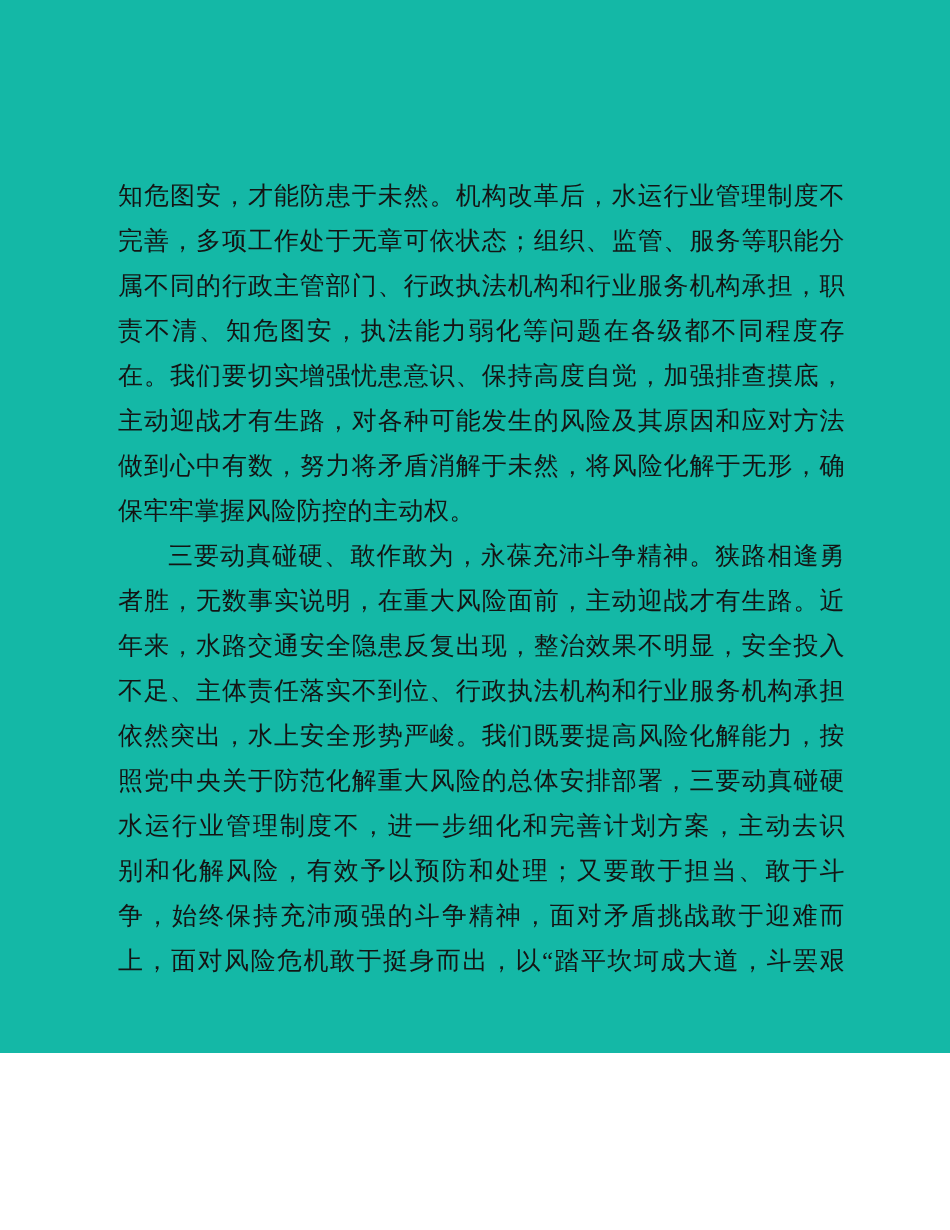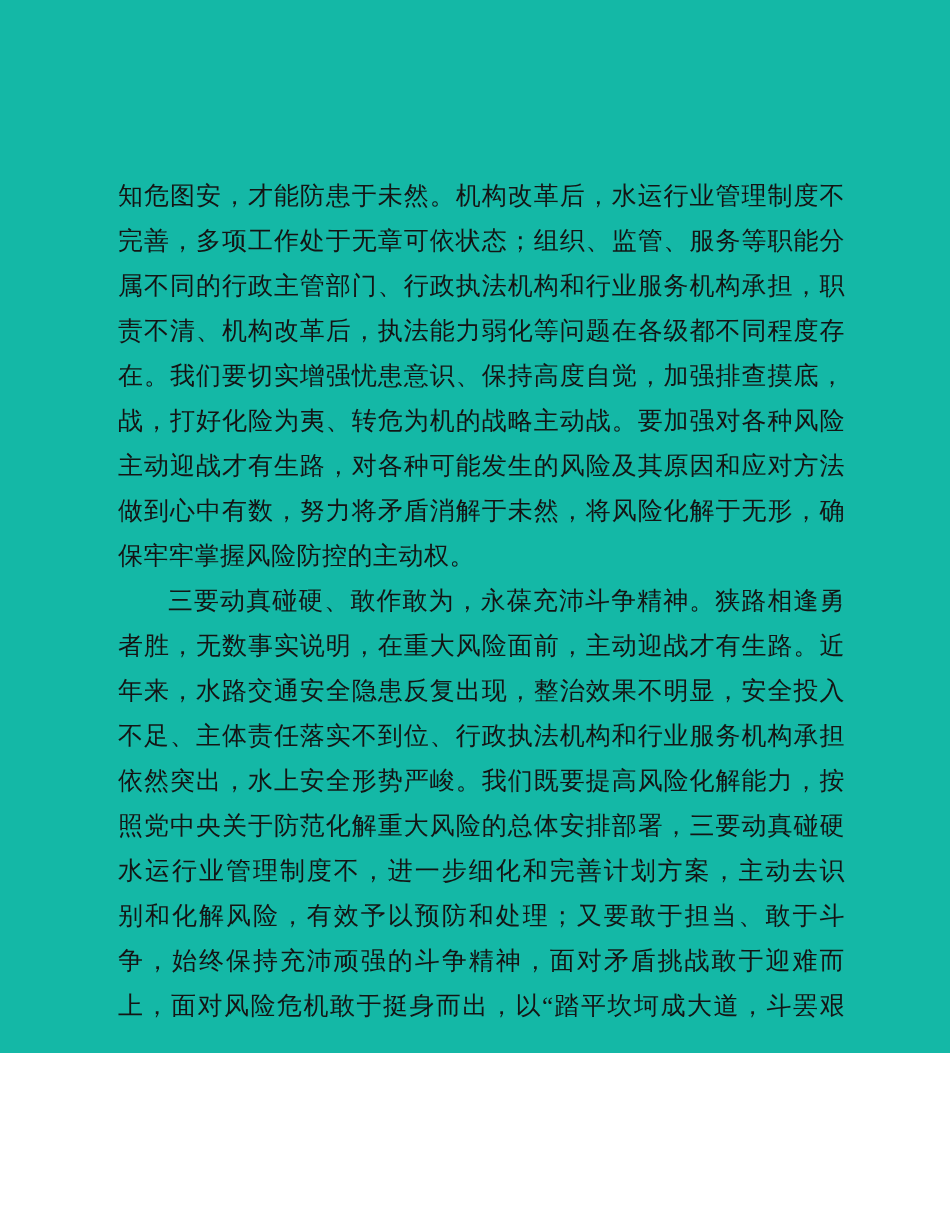--- a/index.html
+++ b/index.html
@@ -52,23 +52,22 @@
 </style>
 </head>
 <body>
 
 <div class="page">
   <div class="text-block">
 
     <div class="line">知危图安，才能防患于未然。机构改革后，水运行业管理制度不</div>
     <div class="line">完善，多项工作处于无章可依状态；组织、监管、服务等职能分</div>
     <div class="line">属不同的行政主管部门、行政执法机构和行业服务机构承担，职</div>
-    <div class="line">责不清、机构改革后，执法能力弱化等问题在各级都不同程度存</div>
+    <div class="line">责不清、知危图安，执法能力弱化等问题在各级都不同程度存</div>
     <div class="line">在。我们要切实增强忧患意识、保持高度自觉，加强排查摸底，</div>
-    <div class="line">战，打好化险为夷、转危为机的战略主动战。要加强对各种风险</div>
     <div class="line">主动迎战才有生路，对各种可能发生的风险及其原因和应对方法</div>
     <div class="line">做到心中有数，努力将矛盾消解于未然，将风险化解于无形，确</div>
     <div class="line para-last">保牢牢掌握风险防控的主动权。</div>
 
     <div class="line indent">三要动真碰硬、敢作敢为，永葆充沛斗争精神。狭路相逢勇</div>
     <div class="line">者胜，无数事实说明，在重大风险面前，主动迎战才有生路。近</div>
     <div class="line">年来，水路交通安全隐患反复出现，整治效果不明显，安全投入</div>
     <div class="line">不足、主体责任落实不到位、行政执法机构和行业服务机构承担</div>
     <div class="line">依然突出，水上安全形势严峻。我们既要提高风险化解能力，按</div>
     <div class="line">照党中央关于防范化解重大风险的总体安排部署，三要动真碰硬</div>

